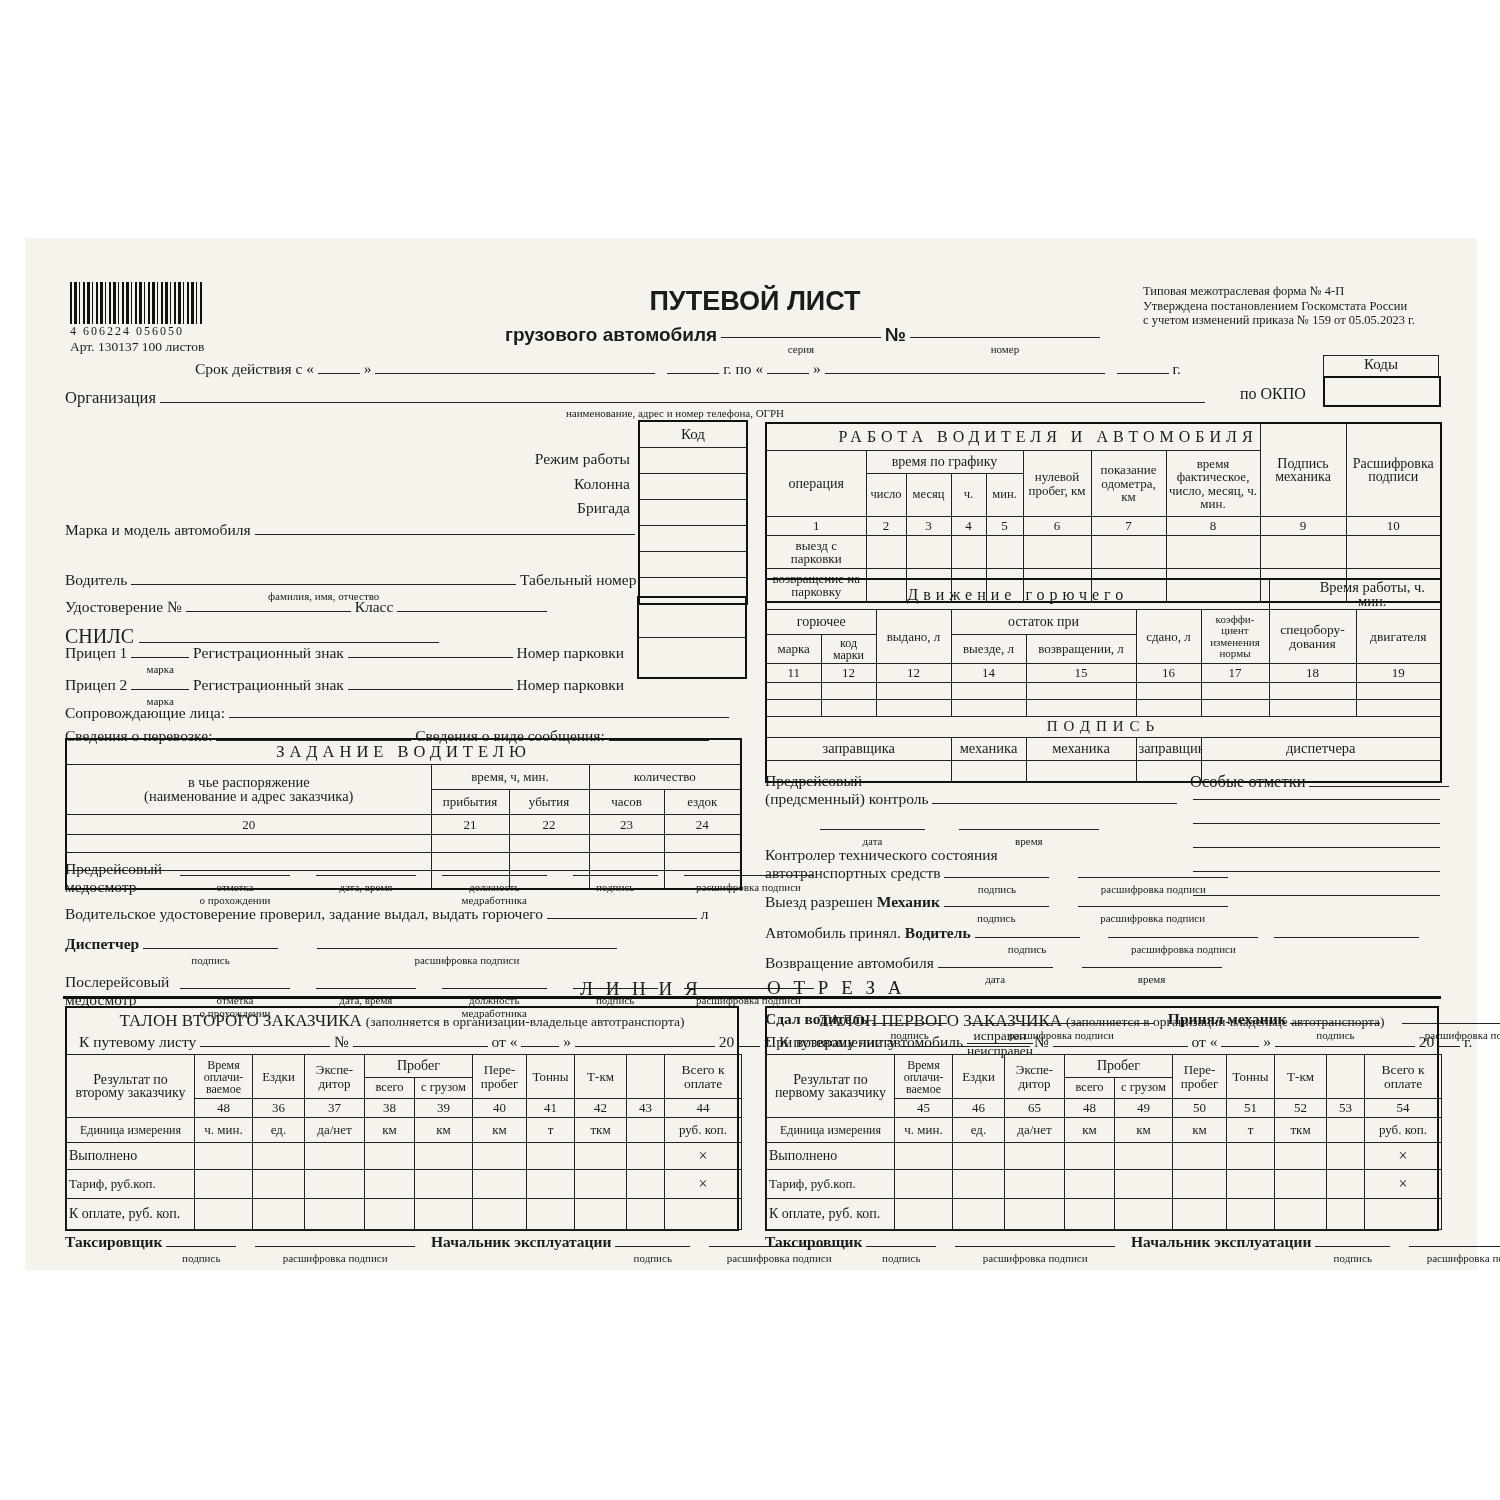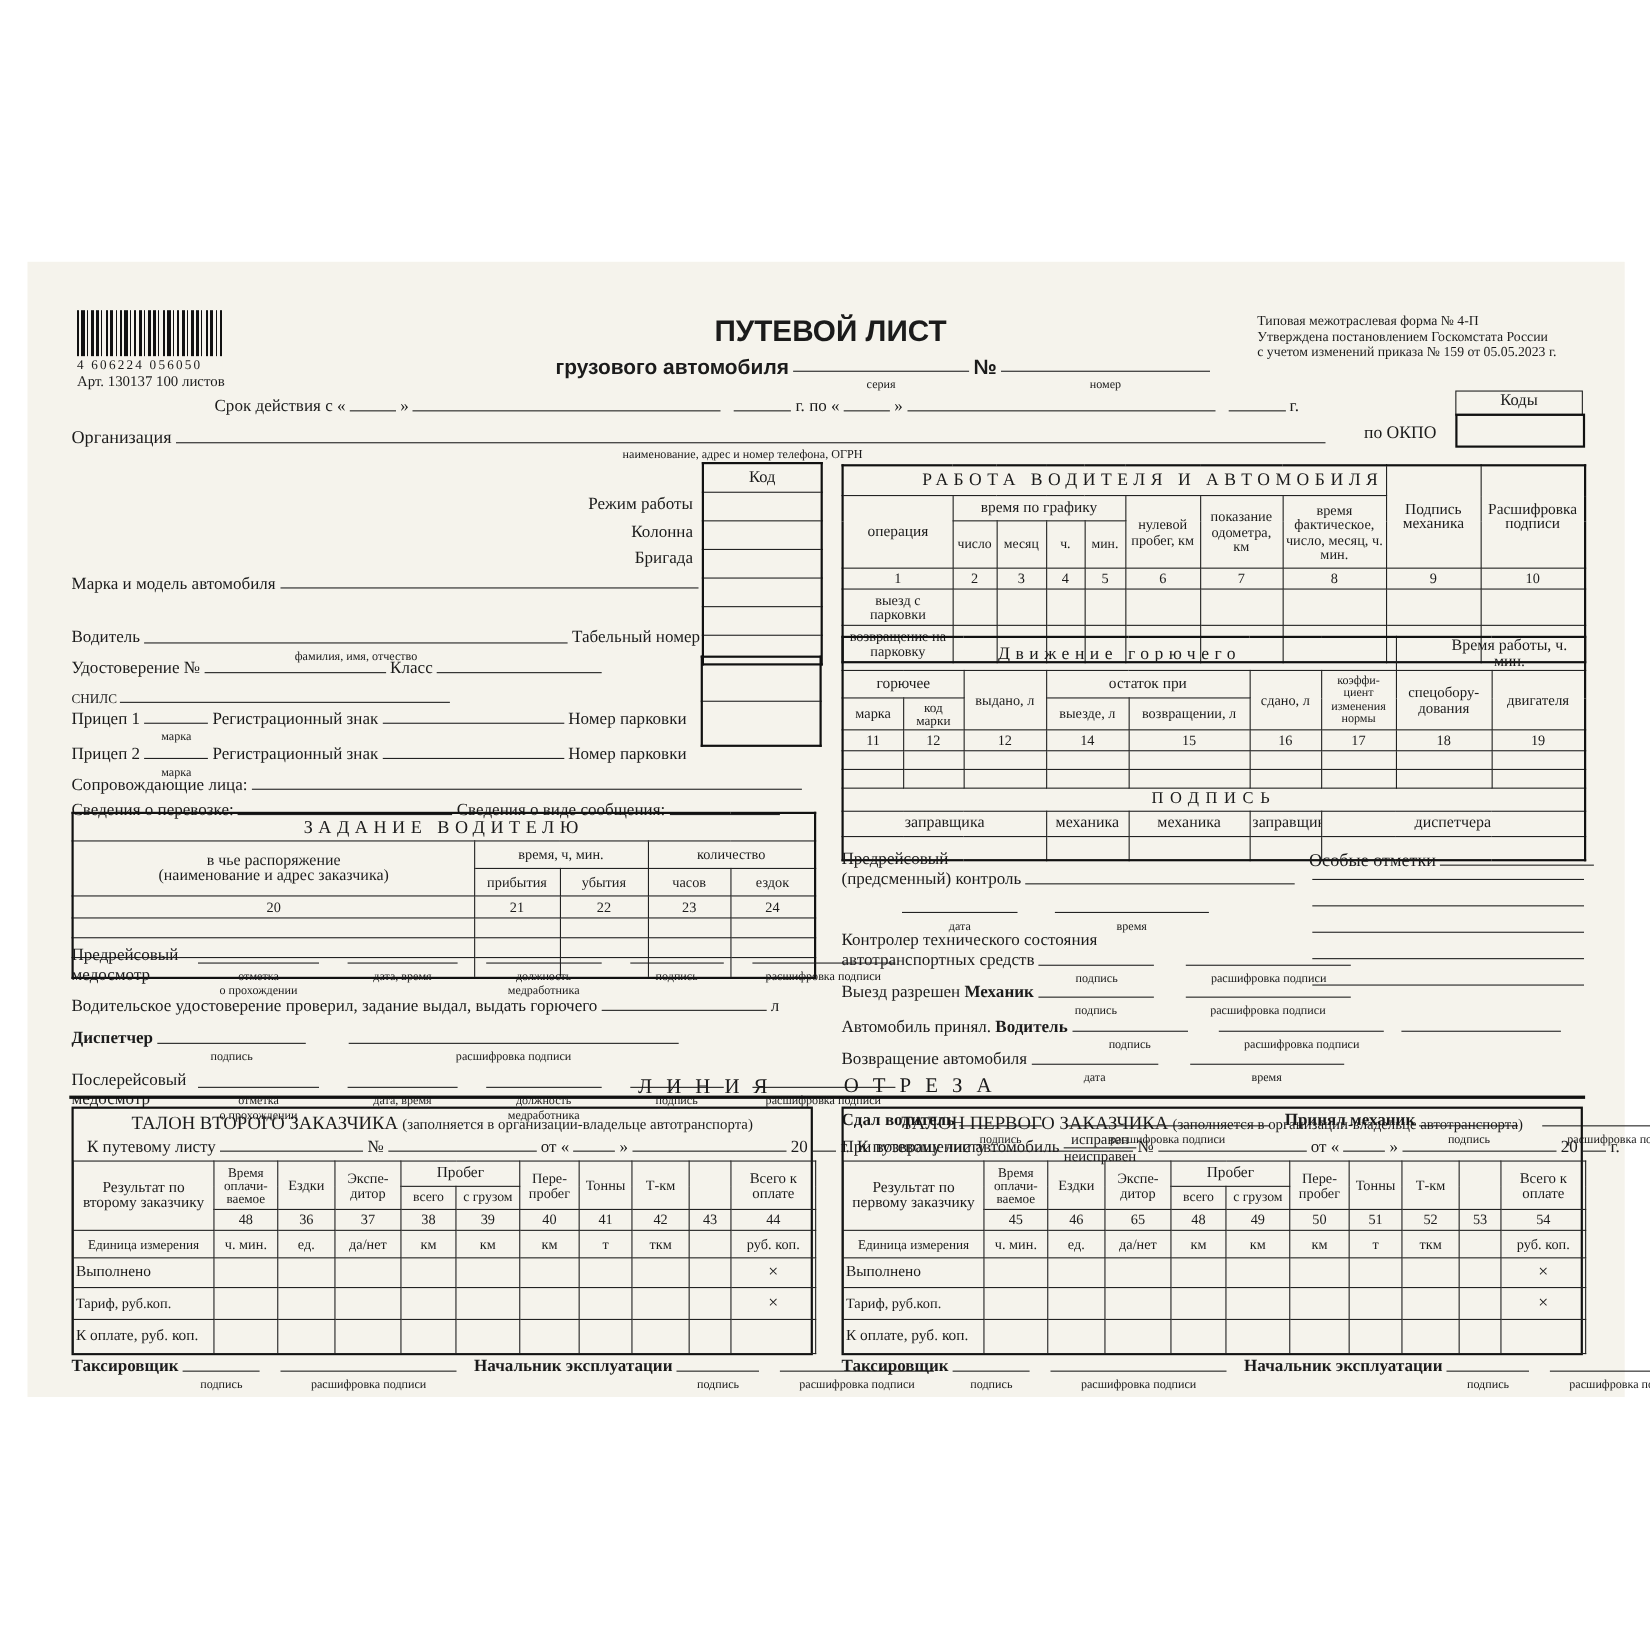--- a/index.html
+++ b/index.html
@@ -112,21 +112,21 @@
     <span>Водитель</span>
     <span class="fg"><span class="bl" style="width:385px;"></span><span class="sub">фамилия, имя, отчество</span></span>
     <span>Табельный номер</span>
   </div>
   <div class="abs" style="left:40px;top:360px;white-space:nowrap;">
     <span>Удостоверение №</span>
     <span class="bl" style="width:165px;"></span>
     <span>Класс</span>
     <span class="bl" style="width:150px;"></span>
   </div>
-  <div class="abs" style="left:40px;top:387px;white-space:nowrap;font-size:12px;">
+  <div class="abs" style="left:40px;top:387px;white-space:nowrap;font-size:20px;">
     <span>СНИЛС</span>
     <span class="bl" style="width:300px;"></span>
   </div>
 
   <table class="abs tk" style="left:612px;top:358px;width:110px;">
     <tbody>
           <tr>
             <td style="height:37px;"></td>
           </tr>
     <tr>

